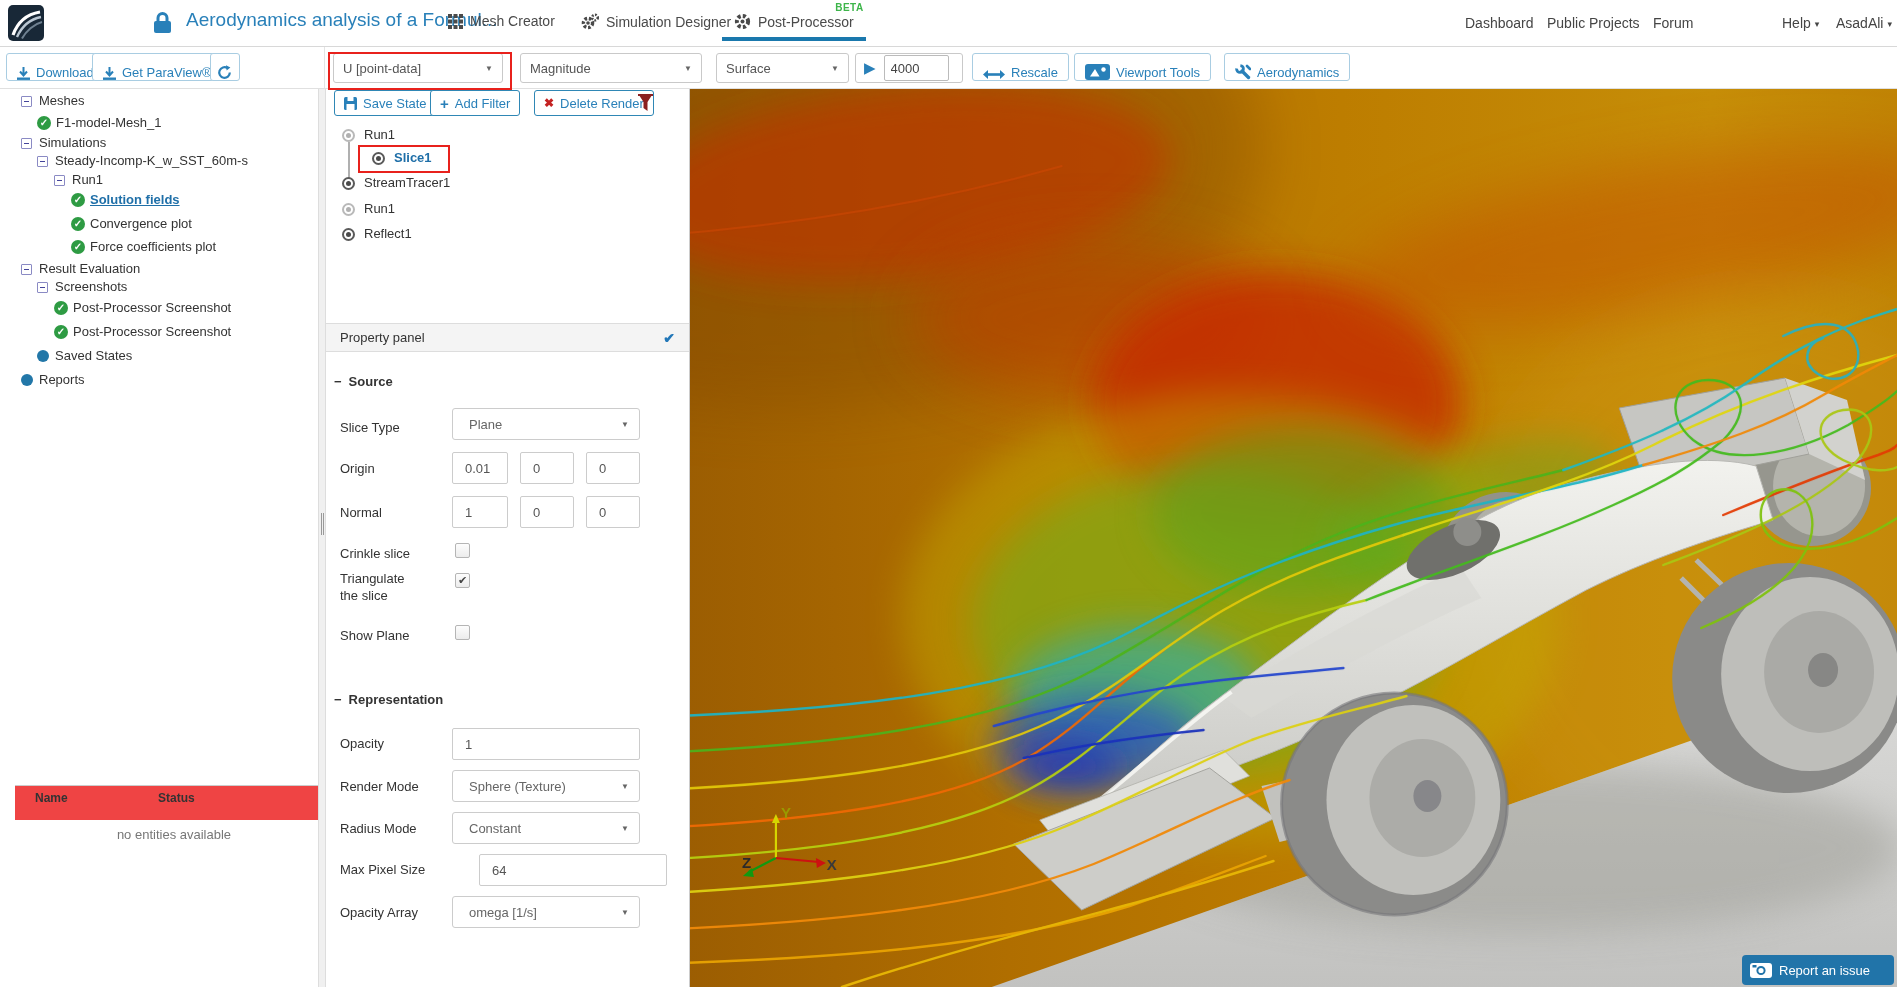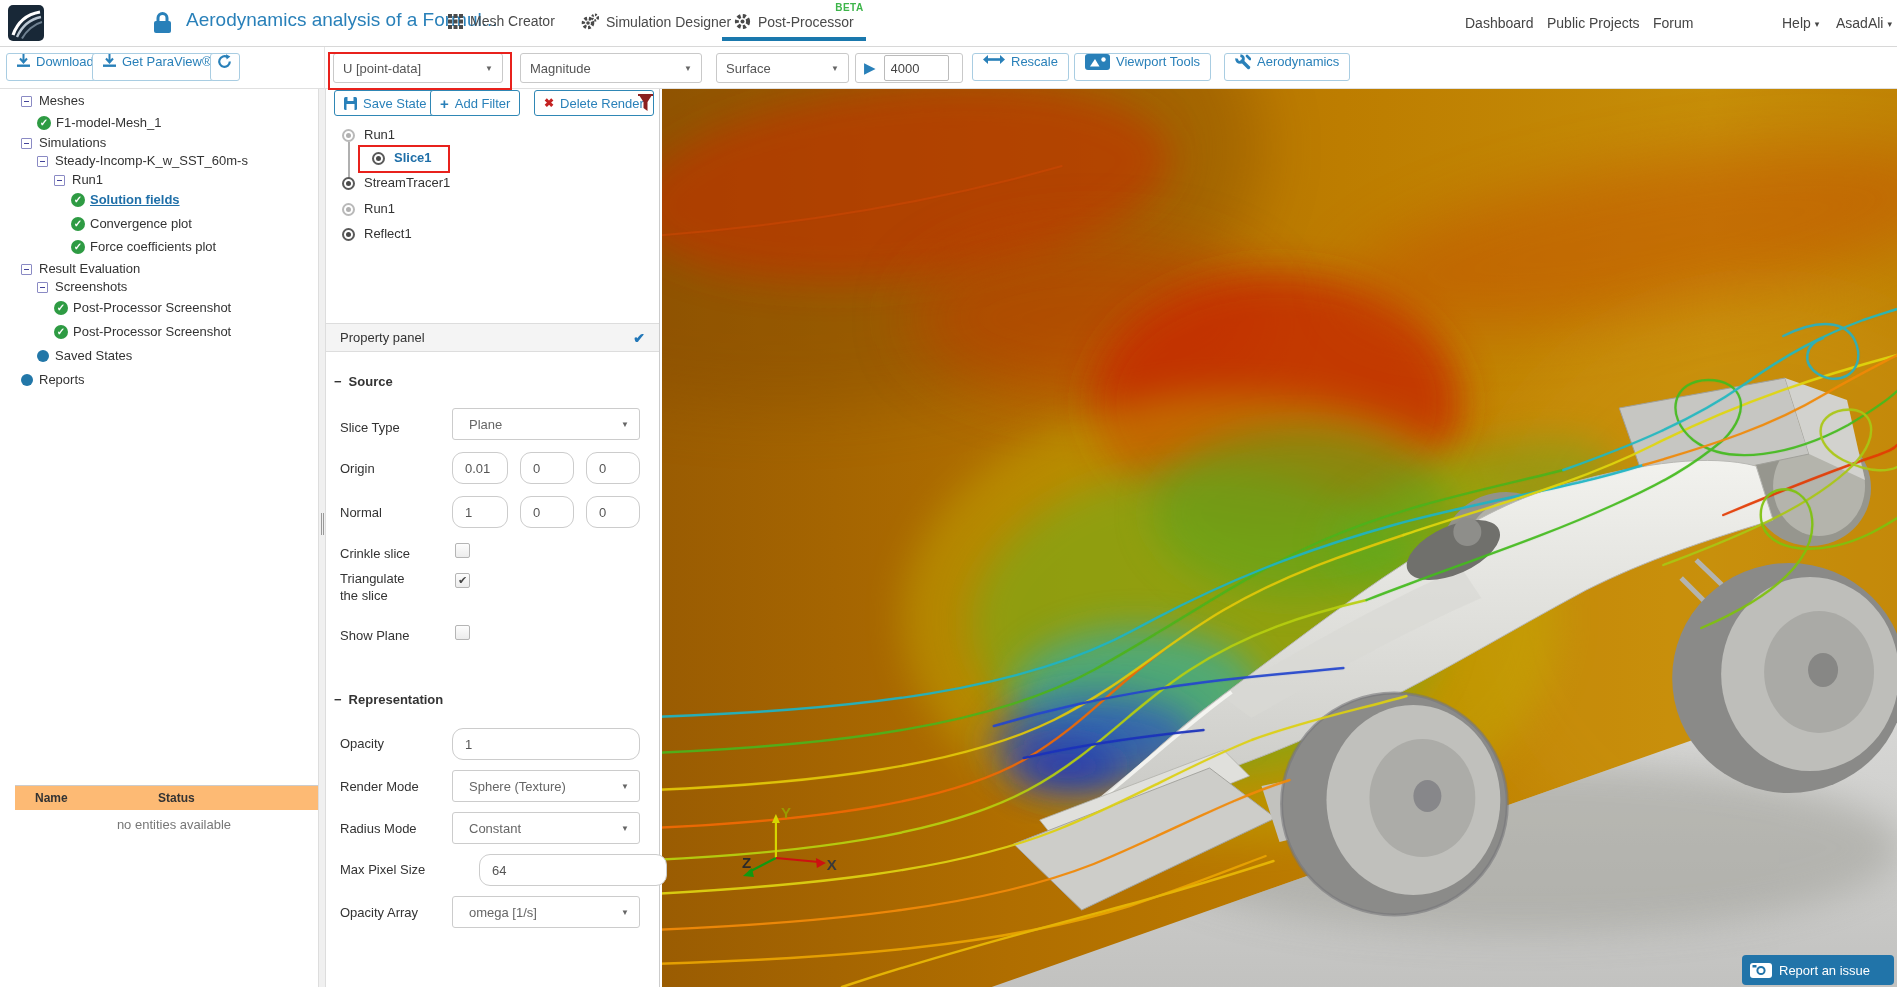--- a/index.html
+++ b/index.html
@@ -12,48 +12,48 @@
   .ptitle{position:absolute;left:186px;top:9px;margin:0;font-size:19px;font-weight:400;color:#2980b9;white-space:nowrap;}
   .tab{position:absolute;top:13px;display:flex;align-items:center;gap:7px;font-size:14px;color:#4a4a4a;cursor:pointer;}
   .tab .t-icon{display:inline-flex;}
   .tab.active::after{content:"";position:absolute;left:-12px;right:-12px;bottom:-11px;height:4px;background:#1a78ad;}
   .beta{position:absolute;top:-11px;right:-10px;font-size:10px;font-weight:bold;color:#3db54a;letter-spacing:.5px;}
   .topnav a{position:absolute;top:15px;font-size:14px;color:#454545;text-decoration:none;white-space:nowrap;cursor:pointer;}
   .caret-s{font-size:9px;color:#454545;margin-left:4px;vertical-align:1px;}
   
   .toolbar{position:absolute;left:0;top:46px;width:100%;height:42px;background:#fff;border-bottom:1px solid #e0e0e0;z-index:9;}
   .tb-divider{position:absolute;left:324px;top:0;width:1px;height:42px;background:#e4e4e4;}
-  .tbtn{position:absolute;top:7px;height:28px;box-sizing:border-box;display:inline-flex;align-items:flex-start;gap:6px;
+  .tbtn{position:absolute;top:7px;height:28px;box-sizing:border-box;display:inline-flex;align-items:flex-end;gap:6px;
     padding:0 10px;border:1px solid #a9cde2;border-radius:3px;background:#fff;color:#2980b9;font-size:13px;cursor:pointer;white-space:nowrap;}
   .dd{position:absolute;top:7px;height:30px;box-sizing:border-box;border:1px solid #c9c9c9;border-radius:3px;background:#fff;
     color:#555;font-size:13px;display:flex;align-items:center;padding-left:9px;cursor:pointer;}
   .dd .dcaret{position:absolute;right:9px;font-size:8px;color:#666;}
   .playgroup{position:absolute;left:855px;top:7px;width:108px;height:30px;box-sizing:border-box;border:1px solid #c9c9c9;border-radius:3px;display:flex;align-items:center;}
   .playbtn{color:#2980b9;font-size:15px;padding:0 8px;cursor:pointer;}
   .frame-in{width:55px;height:22px;border:1px solid #bbb;border-radius:2px;font-size:13px;color:#444;text-align:left;padding-left:6px;font-family:"Liberation Sans",sans-serif;}
   
   .sidebar{position:absolute;left:0;top:80px;width:318px;bottom:0;background:#fff;z-index:5;margin-left:15px;}
   .trow{position:absolute;height:18px;display:flex;align-items:center;font-size:13px;color:#333;cursor:pointer;white-space:nowrap;}
   .t-exp{position:absolute;width:11px;height:11px;box-sizing:border-box;border:1px solid #8a8ac4;border-radius:1px;background:#fff;}
   .t-exp::after{content:"";position:absolute;left:2px;right:2px;top:4px;height:1px;background:#44449a;}
   .t-check{position:absolute;width:14px;height:14px;border-radius:50%;background:#2e9b43;color:#fff;font-size:10px;font-weight:bold;
     line-height:14px;text-align:center;}
   .t-dot{position:absolute;width:12px;height:12px;border-radius:50%;background:#2277a8;}
   .t-label{position:absolute;top:1px;}
   .t-label.sel{color:#1f6fa8;font-weight:bold;text-decoration:underline;}
   .job{position:absolute;left:0;right:0;top:705px;bottom:0;border-top:1px solid #ccc;background:#fff;}
   .job-title{height:33px;line-height:33px;background:#f7f7f7;border-bottom:1px solid #ddd;color:#2980b9;font-size:14px;padding-left:16px;}
-  .job-head{position:relative;height:24px;background:#fdba74;font-size:12px;font-weight:bold;color:#333;}
+  .job-head{position:relative;height:34px;background:#ef4444;font-size:12px;font-weight:bold;color:#333;}
   .job-head span{position:absolute;top:5px;}
   .job-empty{margin-top:7px;text-align:center;font-size:13px;color:#777;}
   
   .splitter{position:absolute;left:318px;top:88px;width:8px;bottom:0;background:#f0f0f0;border-left:1px solid #ddd;border-right:1px solid #ddd;box-sizing:border-box;cursor:col-resize;z-index:6;}
   .splitter .grip{position:absolute;left:2px;top:425px;width:1px;height:22px;background:#999;box-shadow:2px 0 0 #999;}
   
-  .middle{position:absolute;left:326px;top:88px;width:334px;bottom:0;background:#fff;border-right:1px solid #ccc;box-sizing:border-box;z-index:5;}
+  .middle{position:absolute;left:326px;top:88px;width:364px;bottom:0;background:#fff;border-right:1px solid #ccc;box-sizing:border-box;z-index:5;}
   .fbtn{position:absolute;top:2px;height:26px;box-sizing:border-box;display:inline-flex;align-items:center;gap:6px;padding:0 9px;
     border:1px solid #2f87b5;border-radius:3px;background:#fff;color:#2980b9;font-size:13px;cursor:pointer;white-space:nowrap;}
   .x-red{color:#c42222;font-size:12px;font-weight:bold;}
   .plus-b{color:#2980b9;font-size:15px;font-weight:bold;}
   .f-hourglass{position:absolute;left:312px;top:6px;cursor:pointer;}
   .pipe-row{position:absolute;height:18px;display:flex;align-items:center;font-size:13px;color:#333;cursor:pointer;}
   .pipe-label{position:absolute;top:1px;}
   .pipe-label.sel{color:#1f6fa8;font-weight:bold;}
   .eye{position:absolute;width:13px;height:13px;box-sizing:border-box;border:2px solid #5a5a5a;border-radius:50%;}
   .eye::after{content:"";position:absolute;left:2px;top:2px;width:5px;height:5px;border-radius:50%;background:#4a4a4a;}
@@ -62,21 +62,21 @@
   .pipe-connector{position:absolute;left:22px;top:54px;width:2px;height:36px;background:#b0b0b0;}
   .prop-hdr{position:absolute;left:0;right:0;top:235px;height:29px;box-sizing:border-box;background:#f4f4f4;
     border-top:1px solid #ddd;border-bottom:1px solid #ddd;display:flex;align-items:center;font-size:13px;color:#333;padding:0 14px;}
   .hdr-check{margin-left:auto;color:#2277b8;font-weight:bold;font-size:14px;}
   .sec-head{position:absolute;left:8px;font-size:13px;font-weight:bold;color:#333;}
   .sec-head .mins{margin-right:7px;font-weight:bold;}
   .prop-label{position:absolute;left:14px;font-size:13px;color:#333;}
   .prop-dd{position:absolute;left:126px;width:188px;height:32px;box-sizing:border-box;border:1px solid #ccc;border-radius:3px;
     background:#fff;color:#666;font-size:13px;display:flex;align-items:center;padding-left:16px;cursor:pointer;}
   .prop-dd .dcaret{position:absolute;right:10px;font-size:8px;color:#666;}
-  .pinput{position:absolute;height:32px;box-sizing:border-box;border:1px solid #ccc;border-radius:11px;color:#555;font-size:13px;
+  .pinput{position:absolute;height:32px;box-sizing:border-box;border:1px solid #ccc;border-radius:2px;color:#555;font-size:13px;
     padding-left:12px;font-family:"Liberation Sans",sans-serif;background:#fff;}
   .cb{position:absolute;left:129px;width:15px;height:15px;box-sizing:border-box;border:1px solid #b5b5b5;border-radius:2px;
     background:linear-gradient(#fdfdfd,#ececec);font-size:11px;color:#444;line-height:13px;text-align:center;cursor:pointer;}
   
   .viewport{position:absolute;left:662px;top:88px;right:0;bottom:0;z-index:1;}
   .viewport svg{display:block;width:100%;height:100%;}
   .report-btn{position:absolute;left:1742px;top:955px;width:152px;height:30px;background:#2174a9;border-radius:4px;
     display:flex;align-items:center;gap:7px;padding-left:8px;box-sizing:border-box;color:#fff;font-size:13px;cursor:pointer;z-index:20;}
   
   .redbox{position:absolute;border:2px solid #e8211c;z-index:40;pointer-events:none;}

